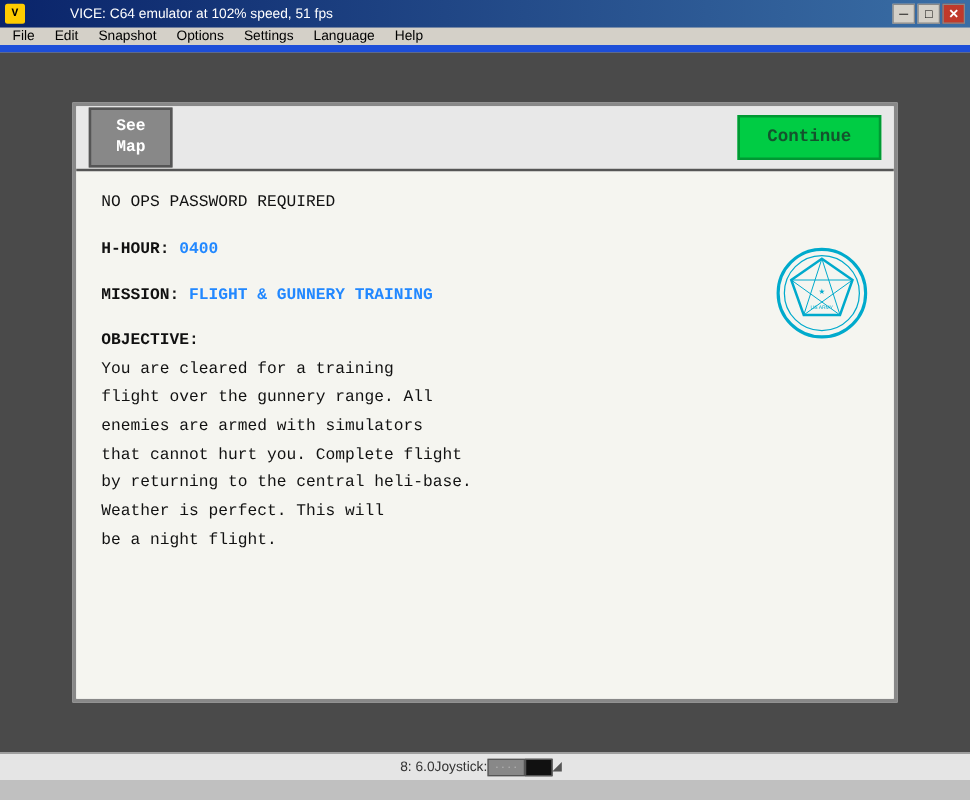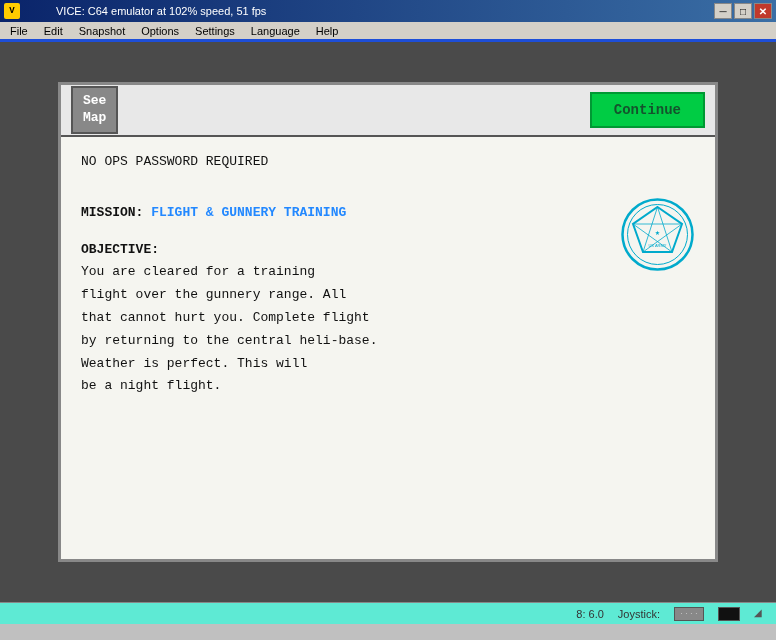--- a/index.html
+++ b/index.html
@@ -67,21 +67,21 @@
     #close-btn { background: #c0392b; color: white; }
 
     
     #menu-bar {
       width: 100%;
       height: 20px;
       background: #d4d0c8;
       display: flex;
       align-items: center;
       padding: 0 2px;
-      border-bottom: 3px solid #1d4ed8;
+      border-bottom: 6px solid #1d4ed8;
     }
     .menu-item {
       padding: 2px 8px;
       font-size: 11px;
       font-family: Arial, sans-serif;
       color: #000;
       cursor: pointer;
     }
 
     
@@ -110,21 +110,21 @@
       display: flex;
       justify-content: space-between;
       align-items: center;
       height: 50px;
       background: #e8e8e8;
       padding: 5px 10px;
     }
     #see-map-btn {
       background: #888;
       border: 2px solid #555;
-      padding: 5px 10px;
+      padding: 5px 20px;
       font-size: 13px;
       font-weight: bold;
       color: white;
       cursor: pointer;
       font-family: 'Courier New', Courier, monospace;
       line-height: 1.3;
       text-align: center;
     }
     #continue-btn {
       background: #00cc44;
@@ -172,27 +172,27 @@
 
     
     .blank-line {
       height: 14px;
     }
 
     
     #status-bar {
       width: 100%;
       height: 22px;
-      background: #5eead4;
+      background: #e5e5e5;
       border-top: 1px solid #888;
       display: flex;
       align-items: center;
-      justify-content: flex-end;
+      justify-content: center;
       padding: 0 8px;
-      gap: 14px;
+      gap: 0;
       font-size: 11px;
       font-family: Arial, sans-serif;
     }
     #joystick-label {
       color: #333;
     }
     #joystick-indicator {
       width: 30px;
       height: 14px;
       border: 1px solid #555;
@@ -273,37 +273,43 @@
           <text x="37.5" y="50" text-anchor="middle" font-size="4" fill="#00aacc" font-family="Arial">US ARMY</text>
         </svg>
       </div>
 
       <div class="briefing-line">
         <span>NO OPS PASSWORD REQUIRED</span>
       </div>
 
       <div class="blank-line"></div>
 
+      <div class="briefing-line">
+        <span class="label-bold">H-HOUR: </span><span class="highlight-blue">0400</span>
+      </div>
 
       <div class="blank-line"></div>
 
       <div class="briefing-line">
         <span class="label-bold">MISSION: </span><span class="highlight-blue">FLIGHT &amp; GUNNERY TRAINING</span>
       </div>
 
       <div class="blank-line"></div>
 
       <div class="briefing-line">
         <span class="label-bold">OBJECTIVE:</span>
       </div>
       <div class="briefing-line">
         <span>   You are cleared for a training</span>
       </div>
       <div class="briefing-line">
         <span>flight over the gunnery range.  All</span>
+      </div>
+      <div class="briefing-line">
+        <span>enemies are armed with simulators</span>
       </div>
       <div class="briefing-line">
         <span>that cannot hurt you. Complete flight</span>
       </div>
       <div class="briefing-line">
         <span>by returning to the central heli-base.</span>
       </div>
       <div class="briefing-line">
         <span>   Weather is perfect.  This will</span>
       </div>

